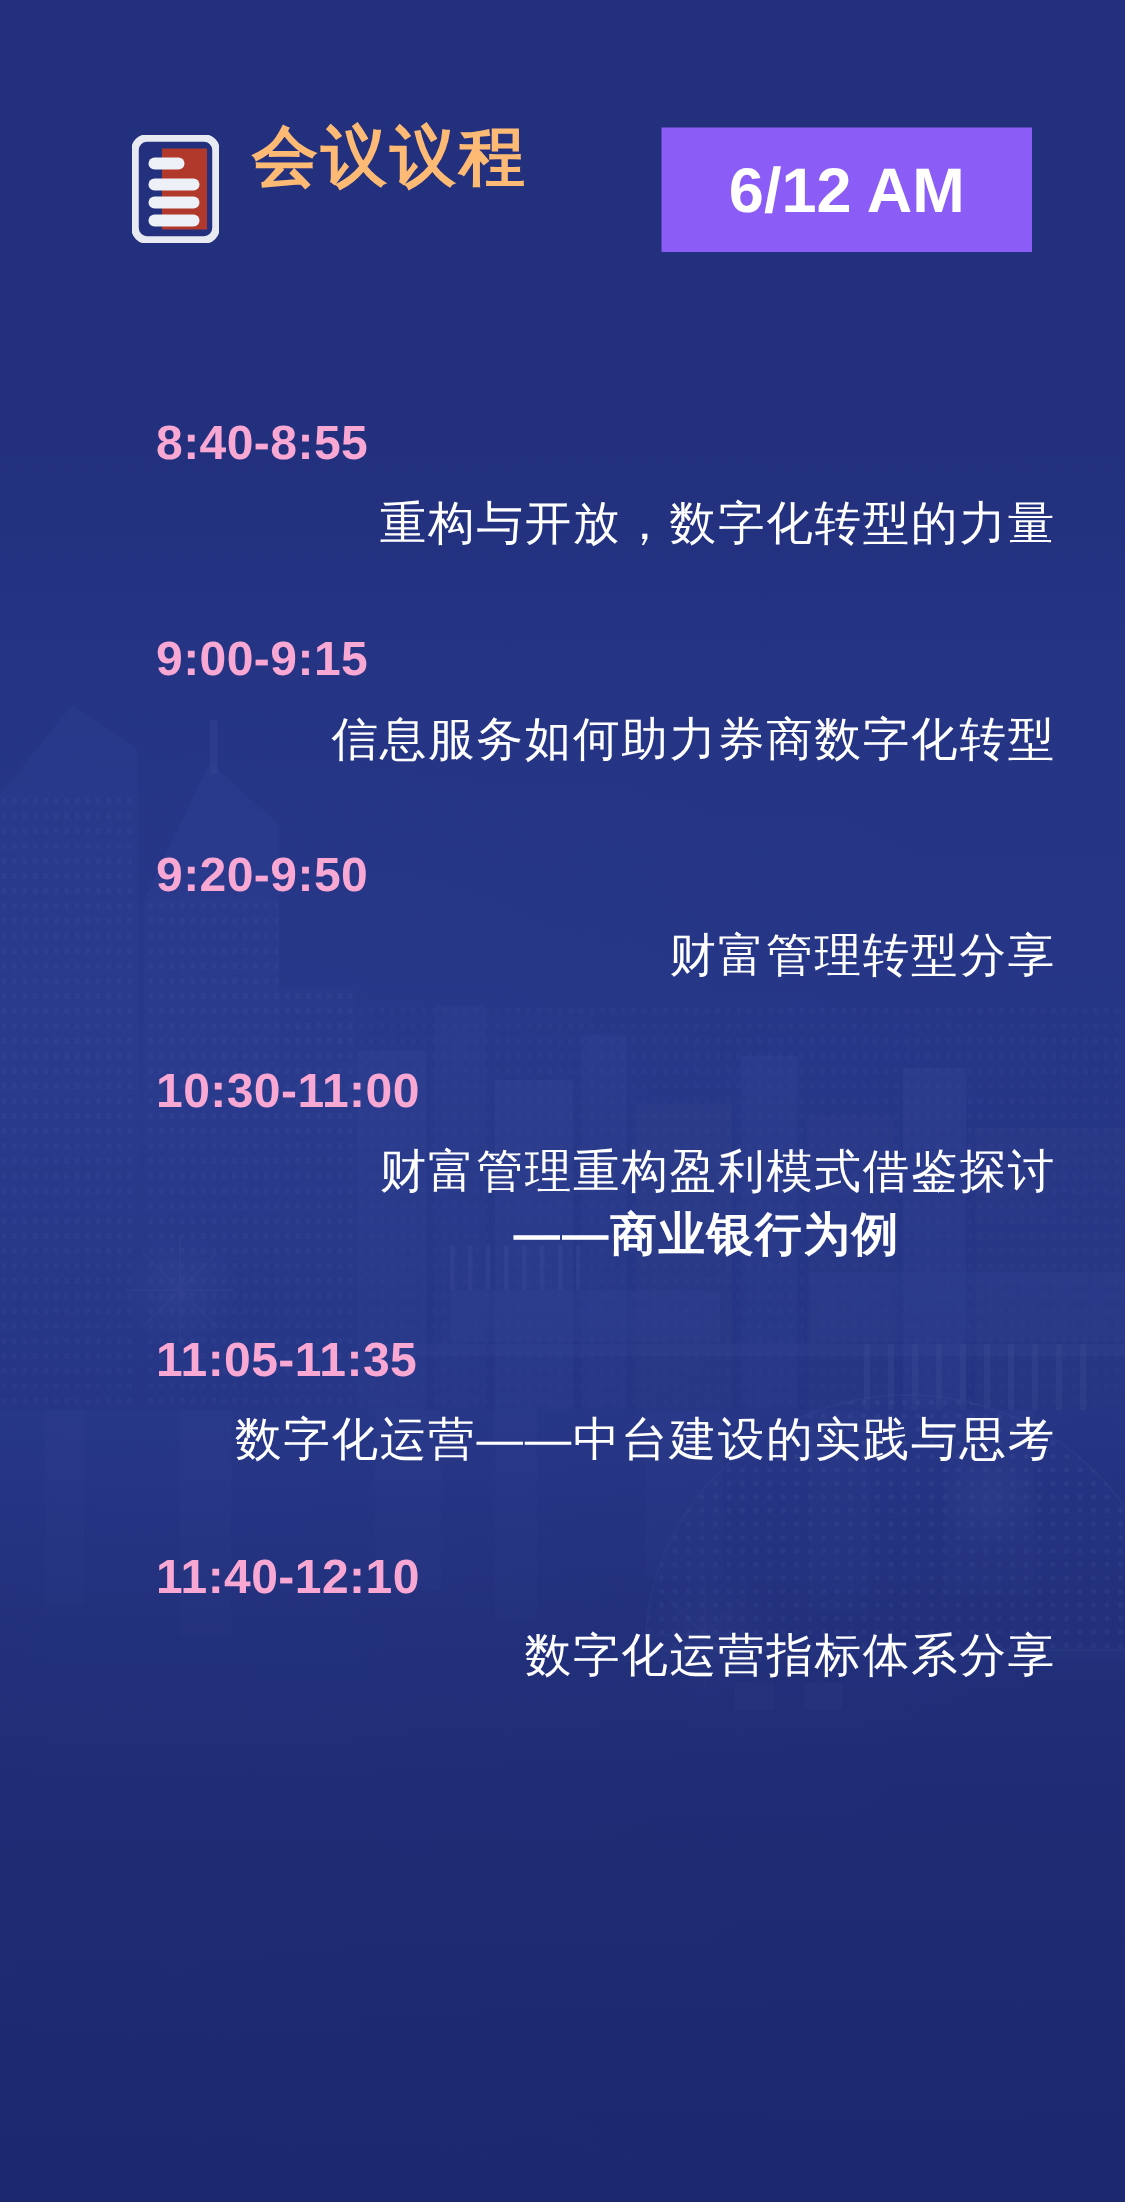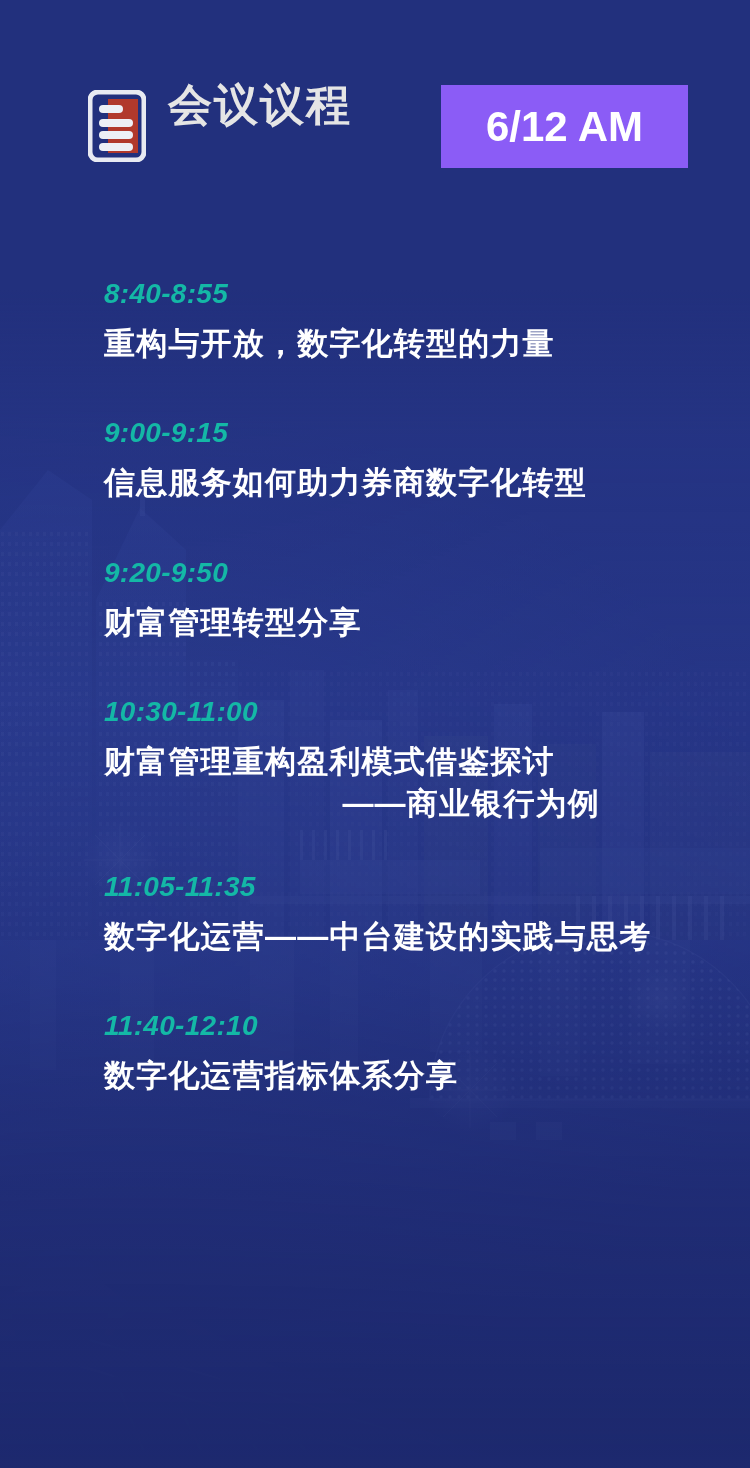--- a/index.html
+++ b/index.html
@@ -63,21 +63,21 @@
     align-items: flex-start;
   }
   .agenda-icon {
     width: 58px;
     height: 72px;
     flex: 0 0 auto;
     margin-top: 8px;
   }
   .header-text {
     margin-left: 22px;
-    color: #e5e5e5;
+    color: #fdba74;
   }
   .title-cn {
     font-size: 44px;
     font-weight: 700;
     letter-spacing: 2px;
     line-height: 1.06;
     white-space: nowrap;
   }
   .title-en {
     font-size: 36px;
@@ -112,36 +112,36 @@
     position: absolute;
     left: 104px;
     top: 277px;
     width: 600px;
   }
   .agenda-item {
     margin-bottom: 52px;
   }
   .agenda-item.wide { margin-bottom: 45px; }
   .item-time {
-    color: #14b8a6;
-    font-size: 28px;
+    color: #f9a8d4;
+    font-size: 32px;
     font-weight: 700;
     letter-spacing: 0.3px;
     line-height: 1.18;
     white-space: nowrap;
-    font-style: italic;
   }
   .item-topic {
     color: #ffffff;
     font-size: 31px;
-    font-weight: 700;
+    font-weight: 400;
     letter-spacing: 1.2px;
     line-height: 1.3;
     margin-top: 14px;
     white-space: nowrap;
+    text-align: right;
   }
   .item-topic-2 {
     color: #ffffff;
     font-size: 31px;
     font-weight: 700;
     letter-spacing: 1.2px;
     line-height: 1.3;
     margin-top: 2px;
     text-align: right;
     width: 496px;

